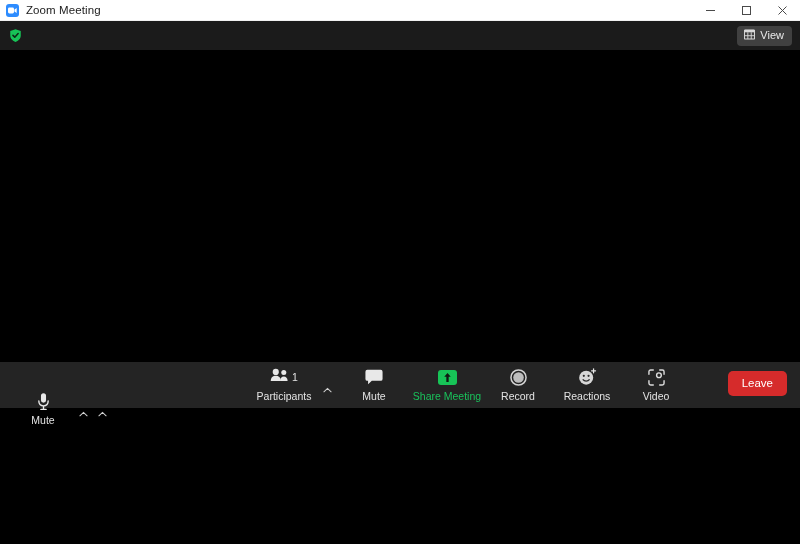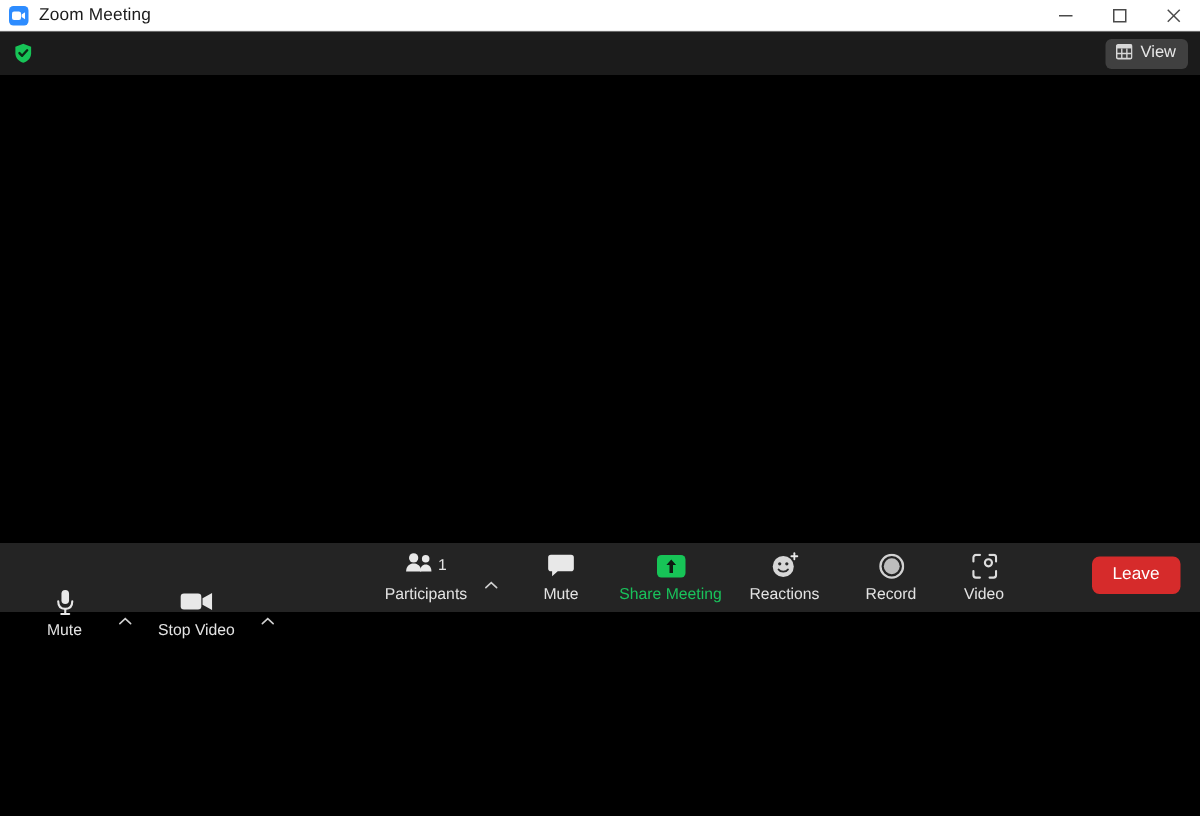--- a/index.html
+++ b/index.html
@@ -272,29 +272,20 @@
           </svg>
         </span>
         <span class="tb-label">Mute</span>
       </div>
       <div class="caret">
         <svg width="9" height="6" viewBox="0 0 10 6">
             <path d="M1 5 L5 1.3 L9 5" fill="none" stroke="#cfcfcf" stroke-width="1.2" stroke-linecap="round"></path>
           </svg>
       </div>
 
-      <div class="tb-item wide">
-        <span class="tb-icon">
-          <svg width="22" height="14" viewBox="0 0 24 15">
-            <rect x="0.5" y="1.6" width="15" height="11.8" rx="2.4" fill="#e8e8e8"></rect>
-            <path d="M16.4 5.2 L23.3 1.3 V13.7 L16.4 9.8 Z" fill="#e8e8e8"></path>
-          </svg>
-        </span>
-        <span class="tb-label">Stop Video</span>
-      </div>
       <div class="caret">
         <svg width="9" height="6" viewBox="0 0 10 6">
             <path d="M1 5 L5 1.3 L9 5" fill="none" stroke="#cfcfcf" stroke-width="1.2" stroke-linecap="round"></path>
           </svg>
       </div>
     </div>
 
     <div class="tb-center">
 
       <div class="tb-item wide">
@@ -330,44 +321,44 @@
         <span class="tb-icon">
           <span class="share-box">
             <svg width="9" height="11" viewBox="0 0 10 12">
               <path d="M5 1 L8.6 5.1 H6.3 V11 H3.7 V5.1 H1.4 Z" fill="#0f1a12"></path>
             </svg>
           </span>
         </span>
         <span class="tb-label green">Share Meeting</span>
       </div>
 
+      <div class="tb-item" style="margin-left:6px">
+        <span class="tb-icon">
+          <svg width="17" height="17" viewBox="0 0 18 18">
+            <circle cx="9" cy="9" r="8" fill="none" stroke="#d2d2d2" stroke-width="1.6"></circle>
+            <circle cx="9" cy="9" r="5.6" fill="#bdbdbd"></circle>
+          </svg>
+        </span>
+        <span class="tb-label">Record</span>
+      </div>
+
       <div class="tb-item wide" style="margin-left:4px">
         <span class="tb-icon">
           <svg width="19" height="18" viewBox="0 0 20 19">
             <circle cx="8.6" cy="10.2" r="7.4" fill="#d7d7d7"></circle>
             <circle cx="6.1" cy="8.3" r="1.15" fill="#2b2b2b"></circle>
             <circle cx="11.1" cy="8.3" r="1.15" fill="#2b2b2b"></circle>
             <path d="M5.3 12.3 C6.6 14.3 10.6 14.3 11.9 12.3" fill="none" stroke="#2b2b2b" stroke-width="1.3" stroke-linecap="round"></path>
             <line x1="16.4" y1="0.9" x2="16.4" y2="5.1" stroke="#e8e8e8" stroke-width="1.3" stroke-linecap="round"></line>
             <line x1="14.3" y1="3" x2="18.5" y2="3" stroke="#e8e8e8" stroke-width="1.3" stroke-linecap="round"></line>
           </svg>
         </span>
         <span class="tb-label">Reactions</span>
       </div>
 
-      <div class="tb-item" style="margin-left:6px">
-        <span class="tb-icon">
-          <svg width="17" height="17" viewBox="0 0 18 18">
-            <circle cx="9" cy="9" r="8" fill="none" stroke="#d2d2d2" stroke-width="1.6"></circle>
-            <circle cx="9" cy="9" r="5.6" fill="#bdbdbd"></circle>
-          </svg>
-        </span>
-        <span class="tb-label">Record</span>
-      </div>
-
       <div class="tb-item" style="margin-left:4px">
         <span class="tb-icon">
           <svg width="17" height="17" viewBox="0 0 18 18">
             <path d="M5.6 1 H2.8 A1.8 1.8 0 0 0 1 2.8 V5.6" fill="none" stroke="#dcdcdc" stroke-width="1.5" stroke-linecap="round"></path>
             <path d="M12.4 1 H15.2 A1.8 1.8 0 0 1 17 2.8 V5.6" fill="none" stroke="#dcdcdc" stroke-width="1.5" stroke-linecap="round"></path>
             <path d="M1 12.4 V15.2 A1.8 1.8 0 0 0 2.8 17 H5.6" fill="none" stroke="#dcdcdc" stroke-width="1.5" stroke-linecap="round"></path>
             <path d="M17 12.4 V15.2 A1.8 1.8 0 0 1 15.2 17 H12.4" fill="none" stroke="#dcdcdc" stroke-width="1.5" stroke-linecap="round"></path>
             <circle cx="11.6" cy="6.6" r="2.5" fill="none" stroke="#dcdcdc" stroke-width="1.5"></circle>
           </svg>
         </span>

